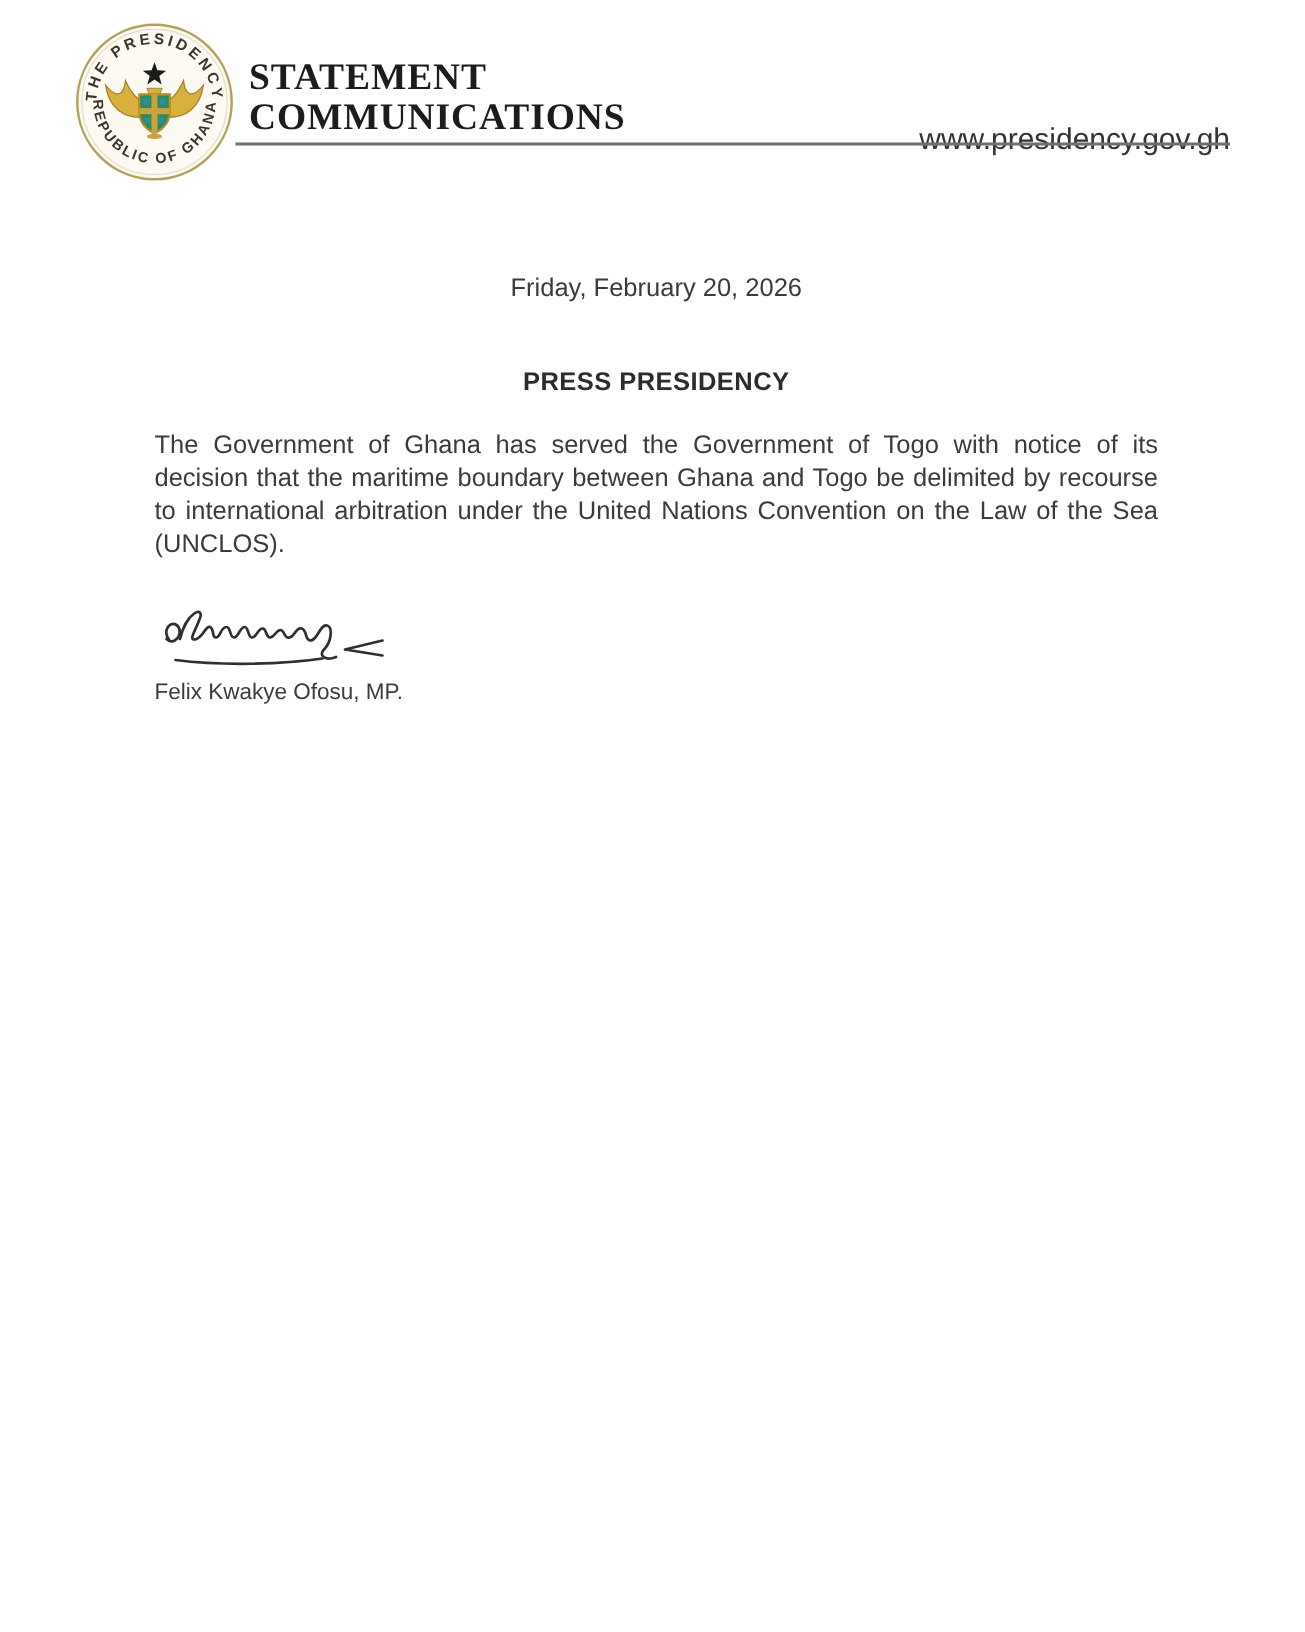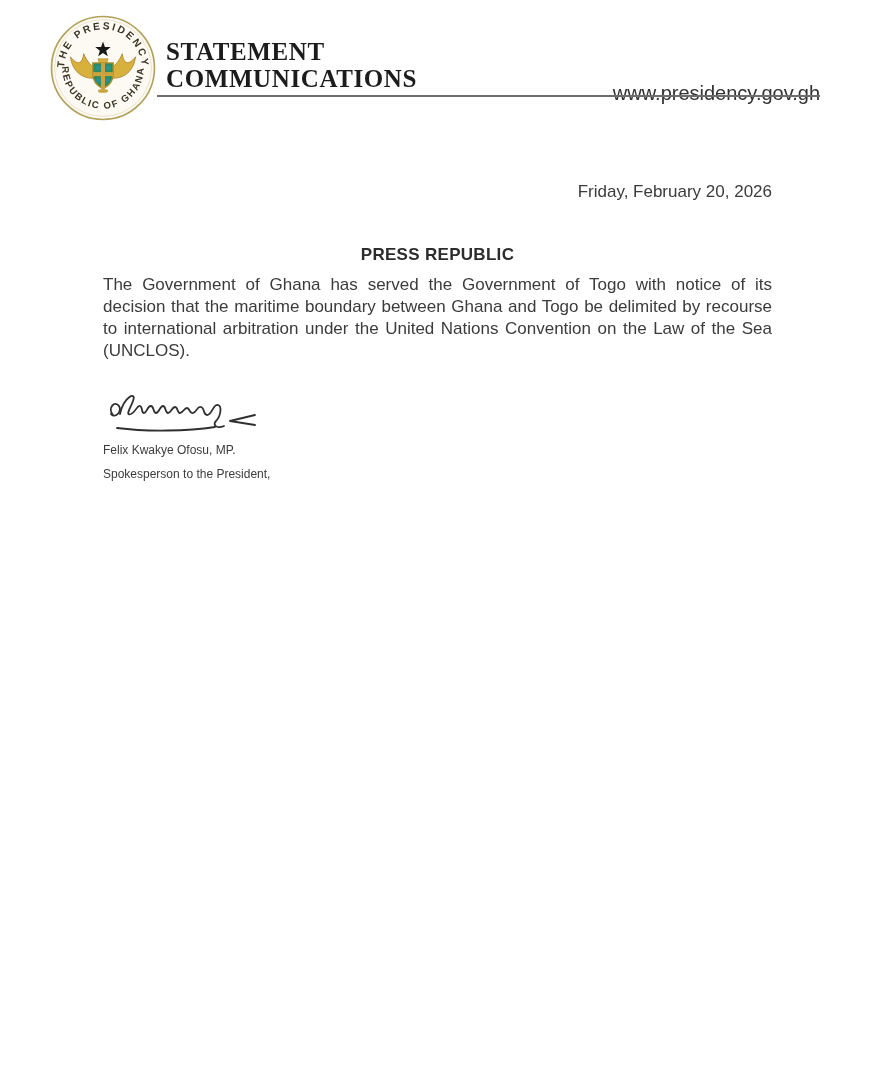--- a/index.html
+++ b/index.html
@@ -51,50 +51,50 @@
 
   
   .content {
     position: absolute;
     left: 103px;
     top: 181px;
     width: 669px;
     font-size: 17px;
   }
   .doc-date {
-    text-align: right;
+    text-align: center;
     line-height: 22px;
     color: #3b3b3b;
   }
   .doc-heading {
     margin-top: 41px;
     text-align: center;
     font-weight: 700;
     letter-spacing: 0.3px;
     line-height: 22px;
     color: #2c2c2c;
   }
-  .body-text { margin-top: 8px; }
+  .body-text { margin-top: 20px; }
   .body-text p {
     margin: 0 0 22px 0;
     line-height: 22px;
     text-align: justify;
     color: #3b3b3b;
   }
 
   .signature-wrap {
     margin-top: 26px;
     height: 46px;
   }
   .signature-wrap svg { display: block; }
 
   .signatory {
     margin-top: 4px;
     line-height: 24px;
-    font-size: 12px;
+    font-size: 15px;
     color: #3b3b3b;
   }
   .signatory div { white-space: nowrap; }
 </style>
 </head>
 <body>
 
 <div class="page">
 
   <div class="seal">
@@ -137,21 +137,21 @@
     <div>STATEMENT</div>
     <div>COMMUNICATIONS</div>
   </div>
 
   <div class="website">www.presidency.gov.gh</div>
 
   <div class="header-rule"></div>
 
   <div class="content">
     <div class="doc-date">Friday, February 20, 2026</div>
-    <div class="doc-heading">PRESS REPUBLIC</div>
+    <div class="doc-heading">PRESS PRESIDENCY</div>
 
     <div class="body-text">
       <p>The Government of Ghana has served the Government of Togo with notice of its decision that the maritime boundary between Ghana and Togo be delimited by recourse to international arbitration under the United Nations Convention on the Law of the Sea (UNCLOS).</p>
     </div>
 
     <div class="signature-wrap">
       <svg viewBox="0 0 165 46" width="165" height="46">
         <g fill="none" stroke="#2f2f2f" stroke-width="1.8" stroke-linecap="round" stroke-linejoin="round">
 
           <path d="M10 27 C4 20 12 12 16 18 C19 23 13 31 8 26"></path>
@@ -168,17 +168,16 @@
 
           <path d="M152 27 L127 33 L152 37"></path>
 
           <path d="M14 40 C45 44 85 43 112 39"></path>
         </g>
       </svg>
     </div>
 
     <div class="signatory">
       <div>Felix Kwakye Ofosu, MP.</div>
-      <div>Spokesperson to the President,</div>
     </div>
   </div>
 
 </div>
 
 </body></html>

